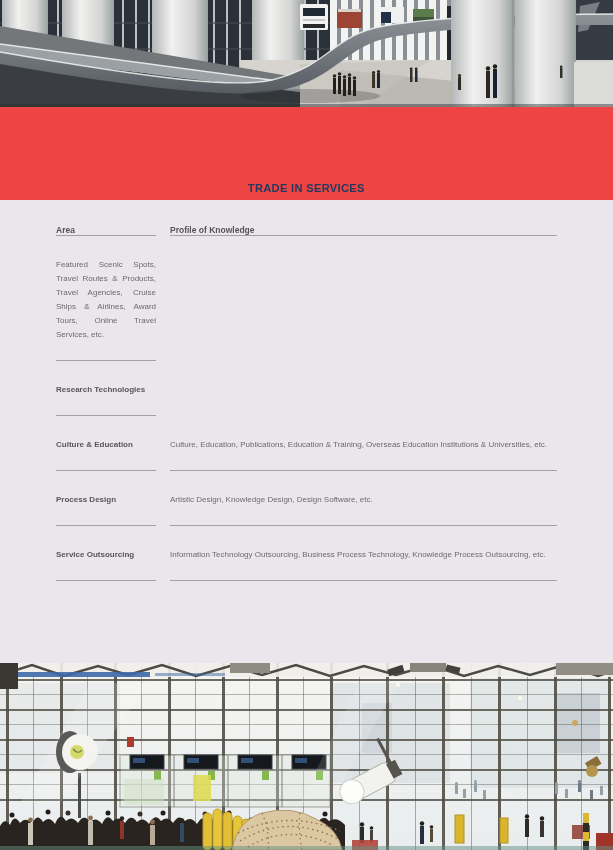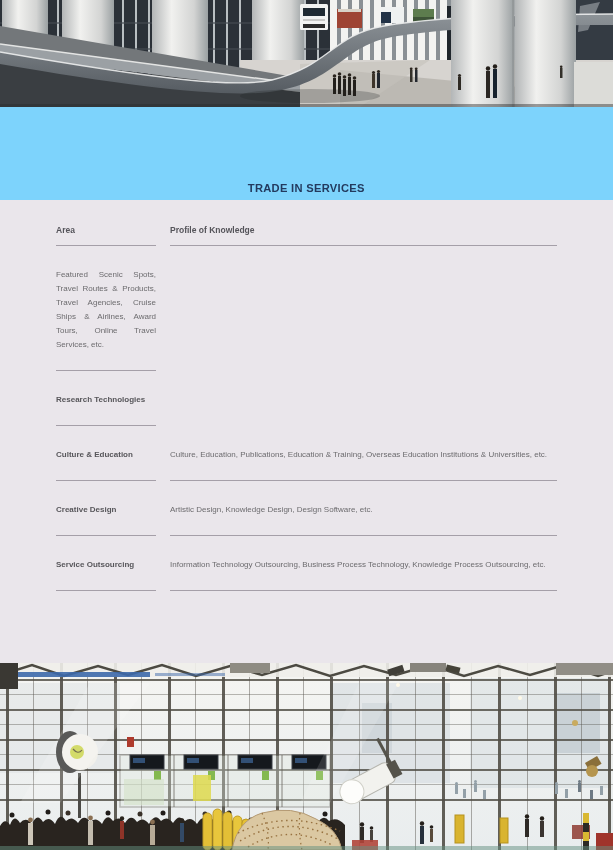--- a/index.html
+++ b/index.html
@@ -1,24 +1,24 @@
 <!DOCTYPE html>
 <html><head>
 <meta charset="utf-8">
 <style>
   html,body{margin:0;padding:0;background:#ffffff;}
   body{width:613px;height:850px;overflow:hidden;font-family:"Liberation Sans",sans-serif;position:relative;}
   .hero{display:block;line-height:0;}
   .hero svg{display:block;}
-  .title-section{height:93px;display:flex;align-items:flex-end;justify-content:center;box-sizing:border-box;padding-bottom:6px;background:#7dd3fc;}
+  .title-section{height:93px;display:flex;align-items:flex-end;justify-content:center;box-sizing:border-box;padding-bottom:6px;background:#ef4444;}
   .section-title{margin:0;font-size:11.5px;font-weight:bold;color:#233a5e;letter-spacing:0.3px;transform:scaleX(0.97);}
   .panel{background:#eae6eb;height:463px;box-sizing:border-box;padding:0 56px;}
   .trow{display:grid;grid-template-columns:100px 387px;column-gap:14px;}
   .tcell{border-bottom:1px solid #a59fa8;box-sizing:border-box;}
-  .thead .tcell{padding:25px 0 10px;font-size:8.5px;font-weight:bold;color:#55545a;}
+  .thead .tcell{padding:25px 0 0;font-size:8.5px;font-weight:bold;color:#55545a;}
   .trow.body .tcell{padding:22px 0 18px;font-size:8px;line-height:14px;}
   .area-cell{font-weight:bold;color:#57565a;}
   .profile-cell{color:#6c6b6e;text-align:justify;}
 </style>
 </head>
 <body>
 
 <div class="hero">
 <svg width="613" height="107" viewBox="0 0 613 107" preserveAspectRatio="none">
   <defs>
@@ -143,21 +143,21 @@
       <div class="trow body">
         <div class="tcell area-cell">Research Technologies</div>
       </div>
 
       <div class="trow body">
         <div class="tcell area-cell">Culture &amp; Education</div>
         <div class="tcell profile-cell">Culture, Education, Publications, Education &amp; Training, Overseas Education Institutions &amp; Universities, etc.</div>
       </div>
 
       <div class="trow body">
-        <div class="tcell area-cell">Creative Design</div>
+        <div class="tcell area-cell">Process Design</div>
         <div class="tcell profile-cell">Artistic Design, Knowledge Design, Design Software, etc.</div>
       </div>
 
       <div class="trow body">
         <div class="tcell area-cell">Service Outsourcing</div>
         <div class="tcell profile-cell">Information Technology Outsourcing, Business Process Technology, Knowledge Process Outsourcing, etc.</div>
       </div>
     </div>
 </div>
 

